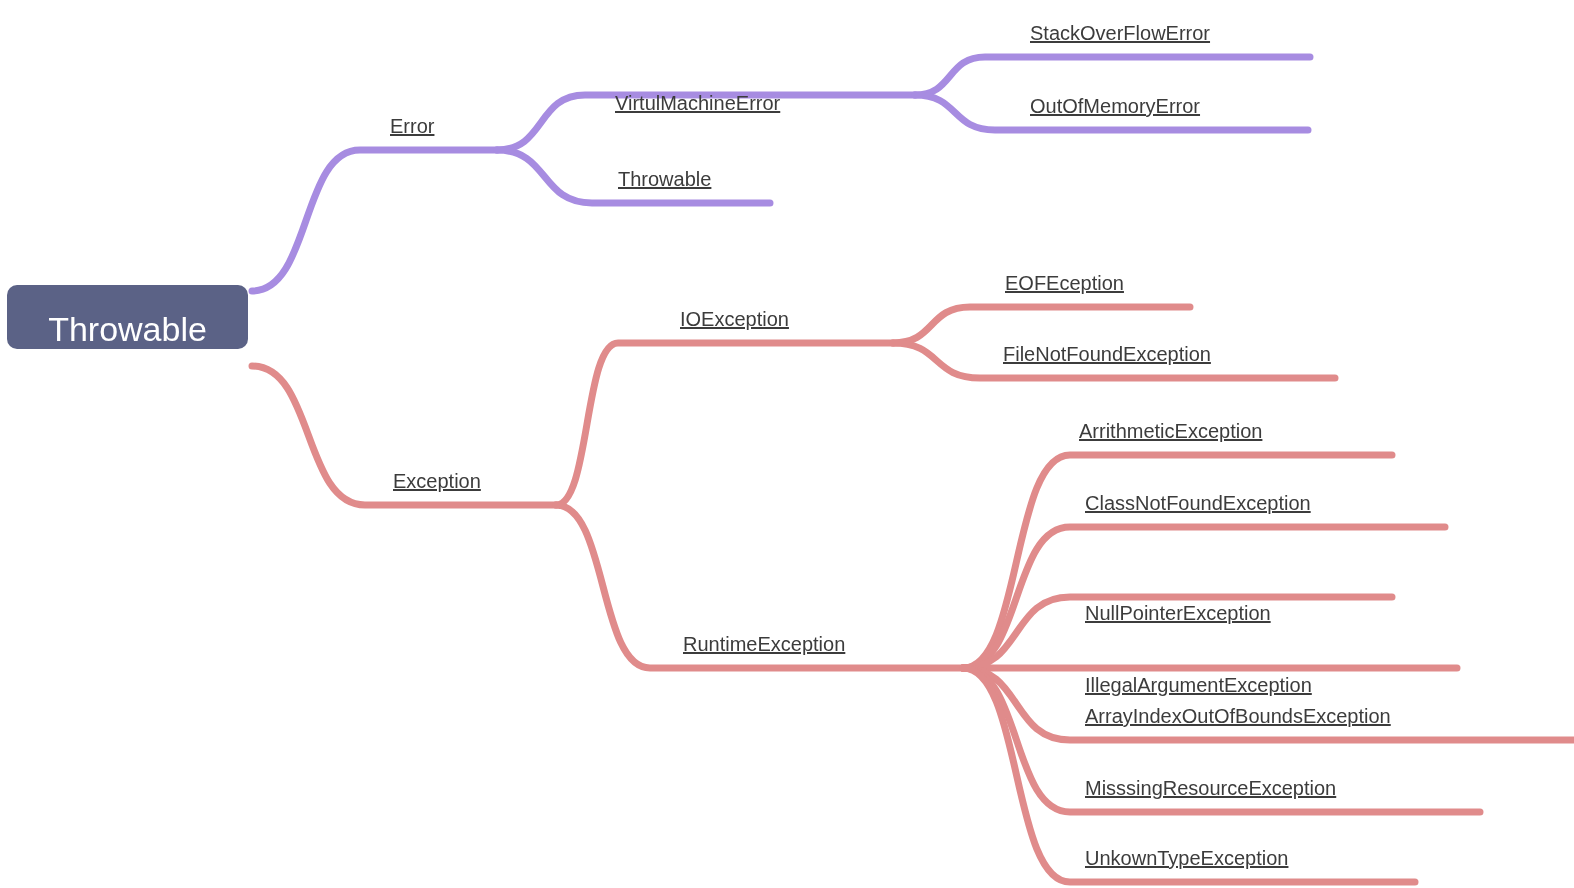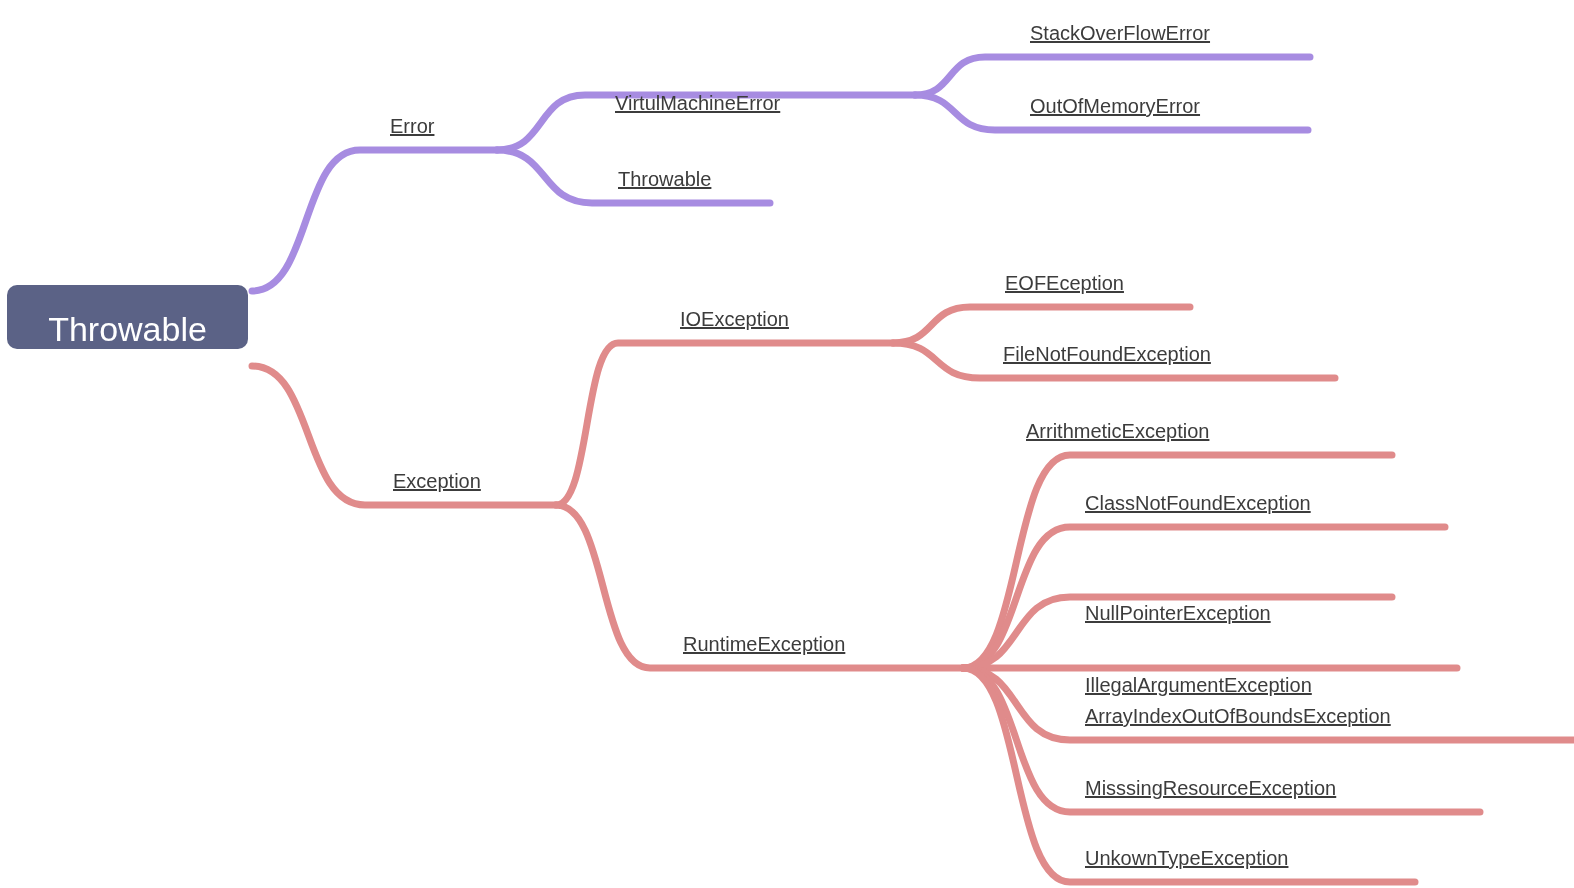--- a/index.html
+++ b/index.html
@@ -75,21 +75,21 @@
       <div class="node-label" style="left: 390px; top: 110px;">Error</div>
       <div class="node-label" style="left: 615px; top: 55px; margin-top: 32px;">VirtulMachineError</div>
       <div class="node-label" style="left: 618px; top: 163px;">Throwable</div>
       <div class="node-label" style="left: 1030px; top: 17px;">StackOverFlowError</div>
       <div class="node-label" style="left: 1030px; top: 90px;">OutOfMemoryError</div>
       <div class="node-label" style="left: 393px; top: 465px;">Exception</div>
       <div class="node-label" style="left: 680px; top: 303px;">IOException</div>
       <div class="node-label" style="left: 683px; top: 628px;">RuntimeException</div>
       <div class="node-label" style="left: 1005px; top: 267px;">EOFEception</div>
       <div class="node-label" style="left: 1003px; top: 338px; text-align: center;">FileNotFoundException</div>
-      <div class="node-label" style="left: 1026px; top: 415px;">ArrithmeticException</div>
+      <div class="node-label" style="left: 1079px; top: 415px;">ArrithmeticException</div>
       <div class="node-label" style="left: 1085px; top: 487px;">ClassNotFoundException</div>
       <div class="node-label" style="left: 1085px; top: 557px; margin-top: 40px;">NullPointerException</div>
       <div class="node-label" style="left: 1085px; top: 628px; margin-top: 41px;">IllegalArgumentException</div>
       <div class="node-label" style="left: 1085px; top: 700px;">ArrayIndexOutOfBoundsException</div>
       <div class="node-label" style="left: 1085px; top: 772px;">MisssingResourceException</div>
       <div class="node-label" style="left: 1085px; top: 842px;">UnkownTypeException</div>
     </div>
 
   <div id="root-node">
     <span>Throwable</span>

